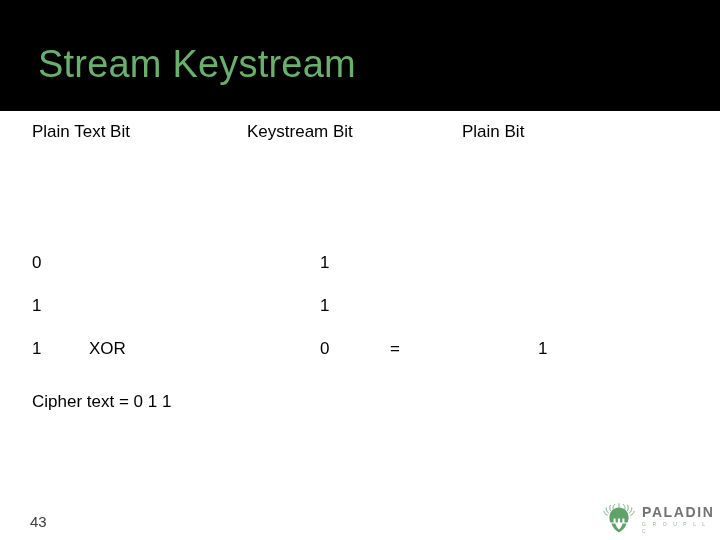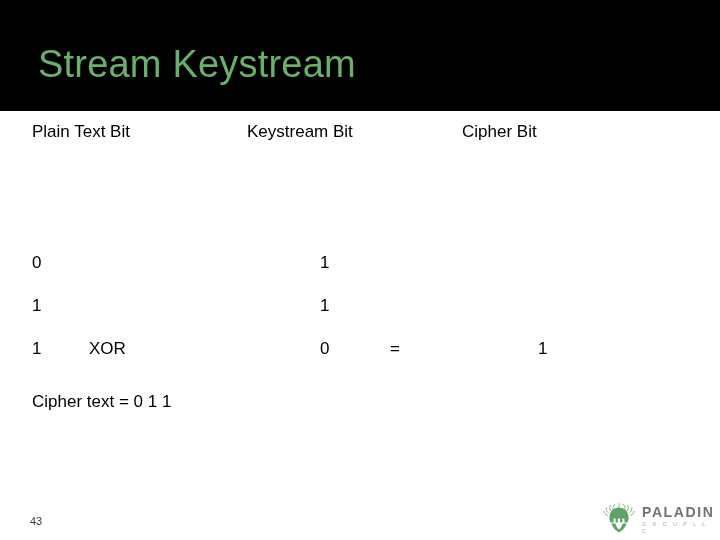--- a/index.html
+++ b/index.html
@@ -85,21 +85,21 @@
     line-height: 20px;
     color: #000000;
     white-space: nowrap;
   }
 
   
   .page-number {
     position: absolute;
     left: 30px;
     top: 515px;
-    font-size: 11px;
+    font-size: 15px;
     line-height: 13px;
     color: #3d3d3d;
   }
 
   .logo {
     position: absolute;
     left: 602px;
     top: 501px;
     width: 108px;
     height: 34px;
@@ -138,21 +138,21 @@
 <div class="slide">
 
   <div class="title-band">
     <div class="slide-title">Stream Keystream</div>
   </div>
 
   <div class="body-area">
 
     <div class="col-head c2">Keystream Bit</div>
     <div class="col-head c1">Plain Text Bit</div>
-    <div class="col-head c3">Cipher Bit</div>
+    <div class="col-head c3">Plain Bit</div>
 
     <div class="cell x-plain y-r1">0</div>
     <div class="cell x-key y-r1">1</div>
 
     <div class="cell x-plain y-r2">1</div>
     <div class="cell x-key y-r2">1</div>
 
     <div class="cell x-plain y-r3">1</div>
     <div class="cell x-op y-r3">XOR</div>
     <div class="cell x-key y-r3">0</div>

